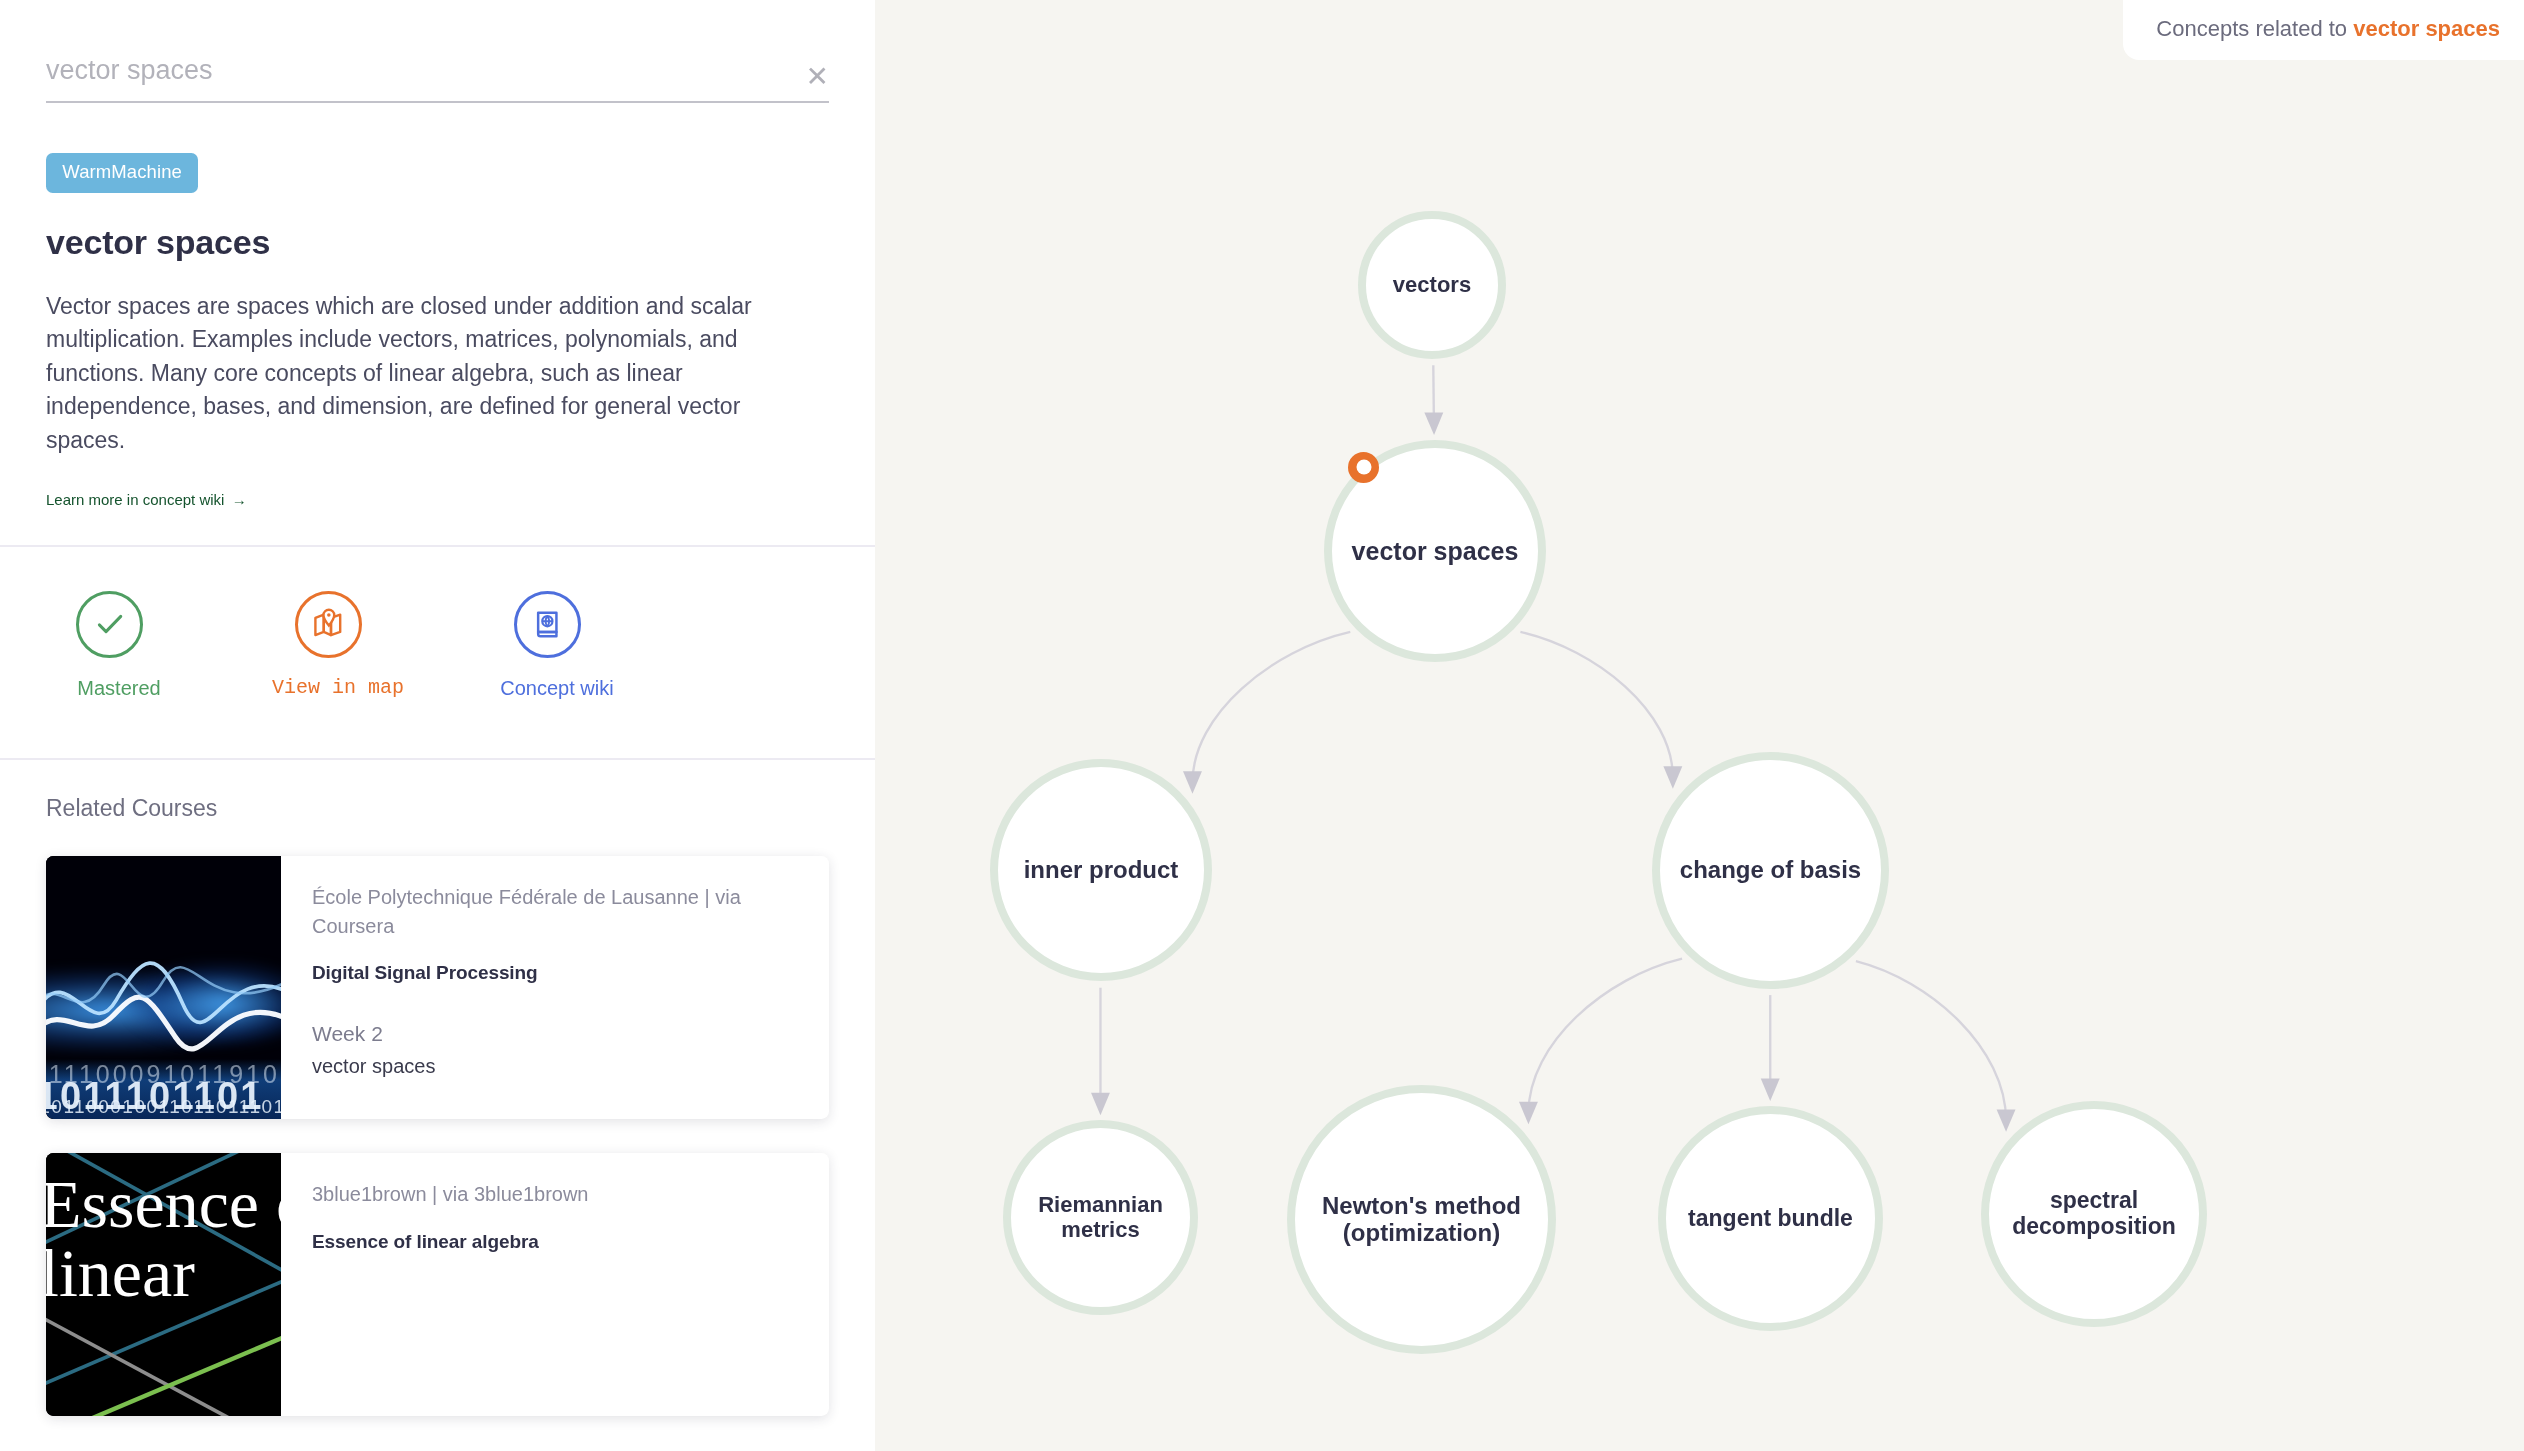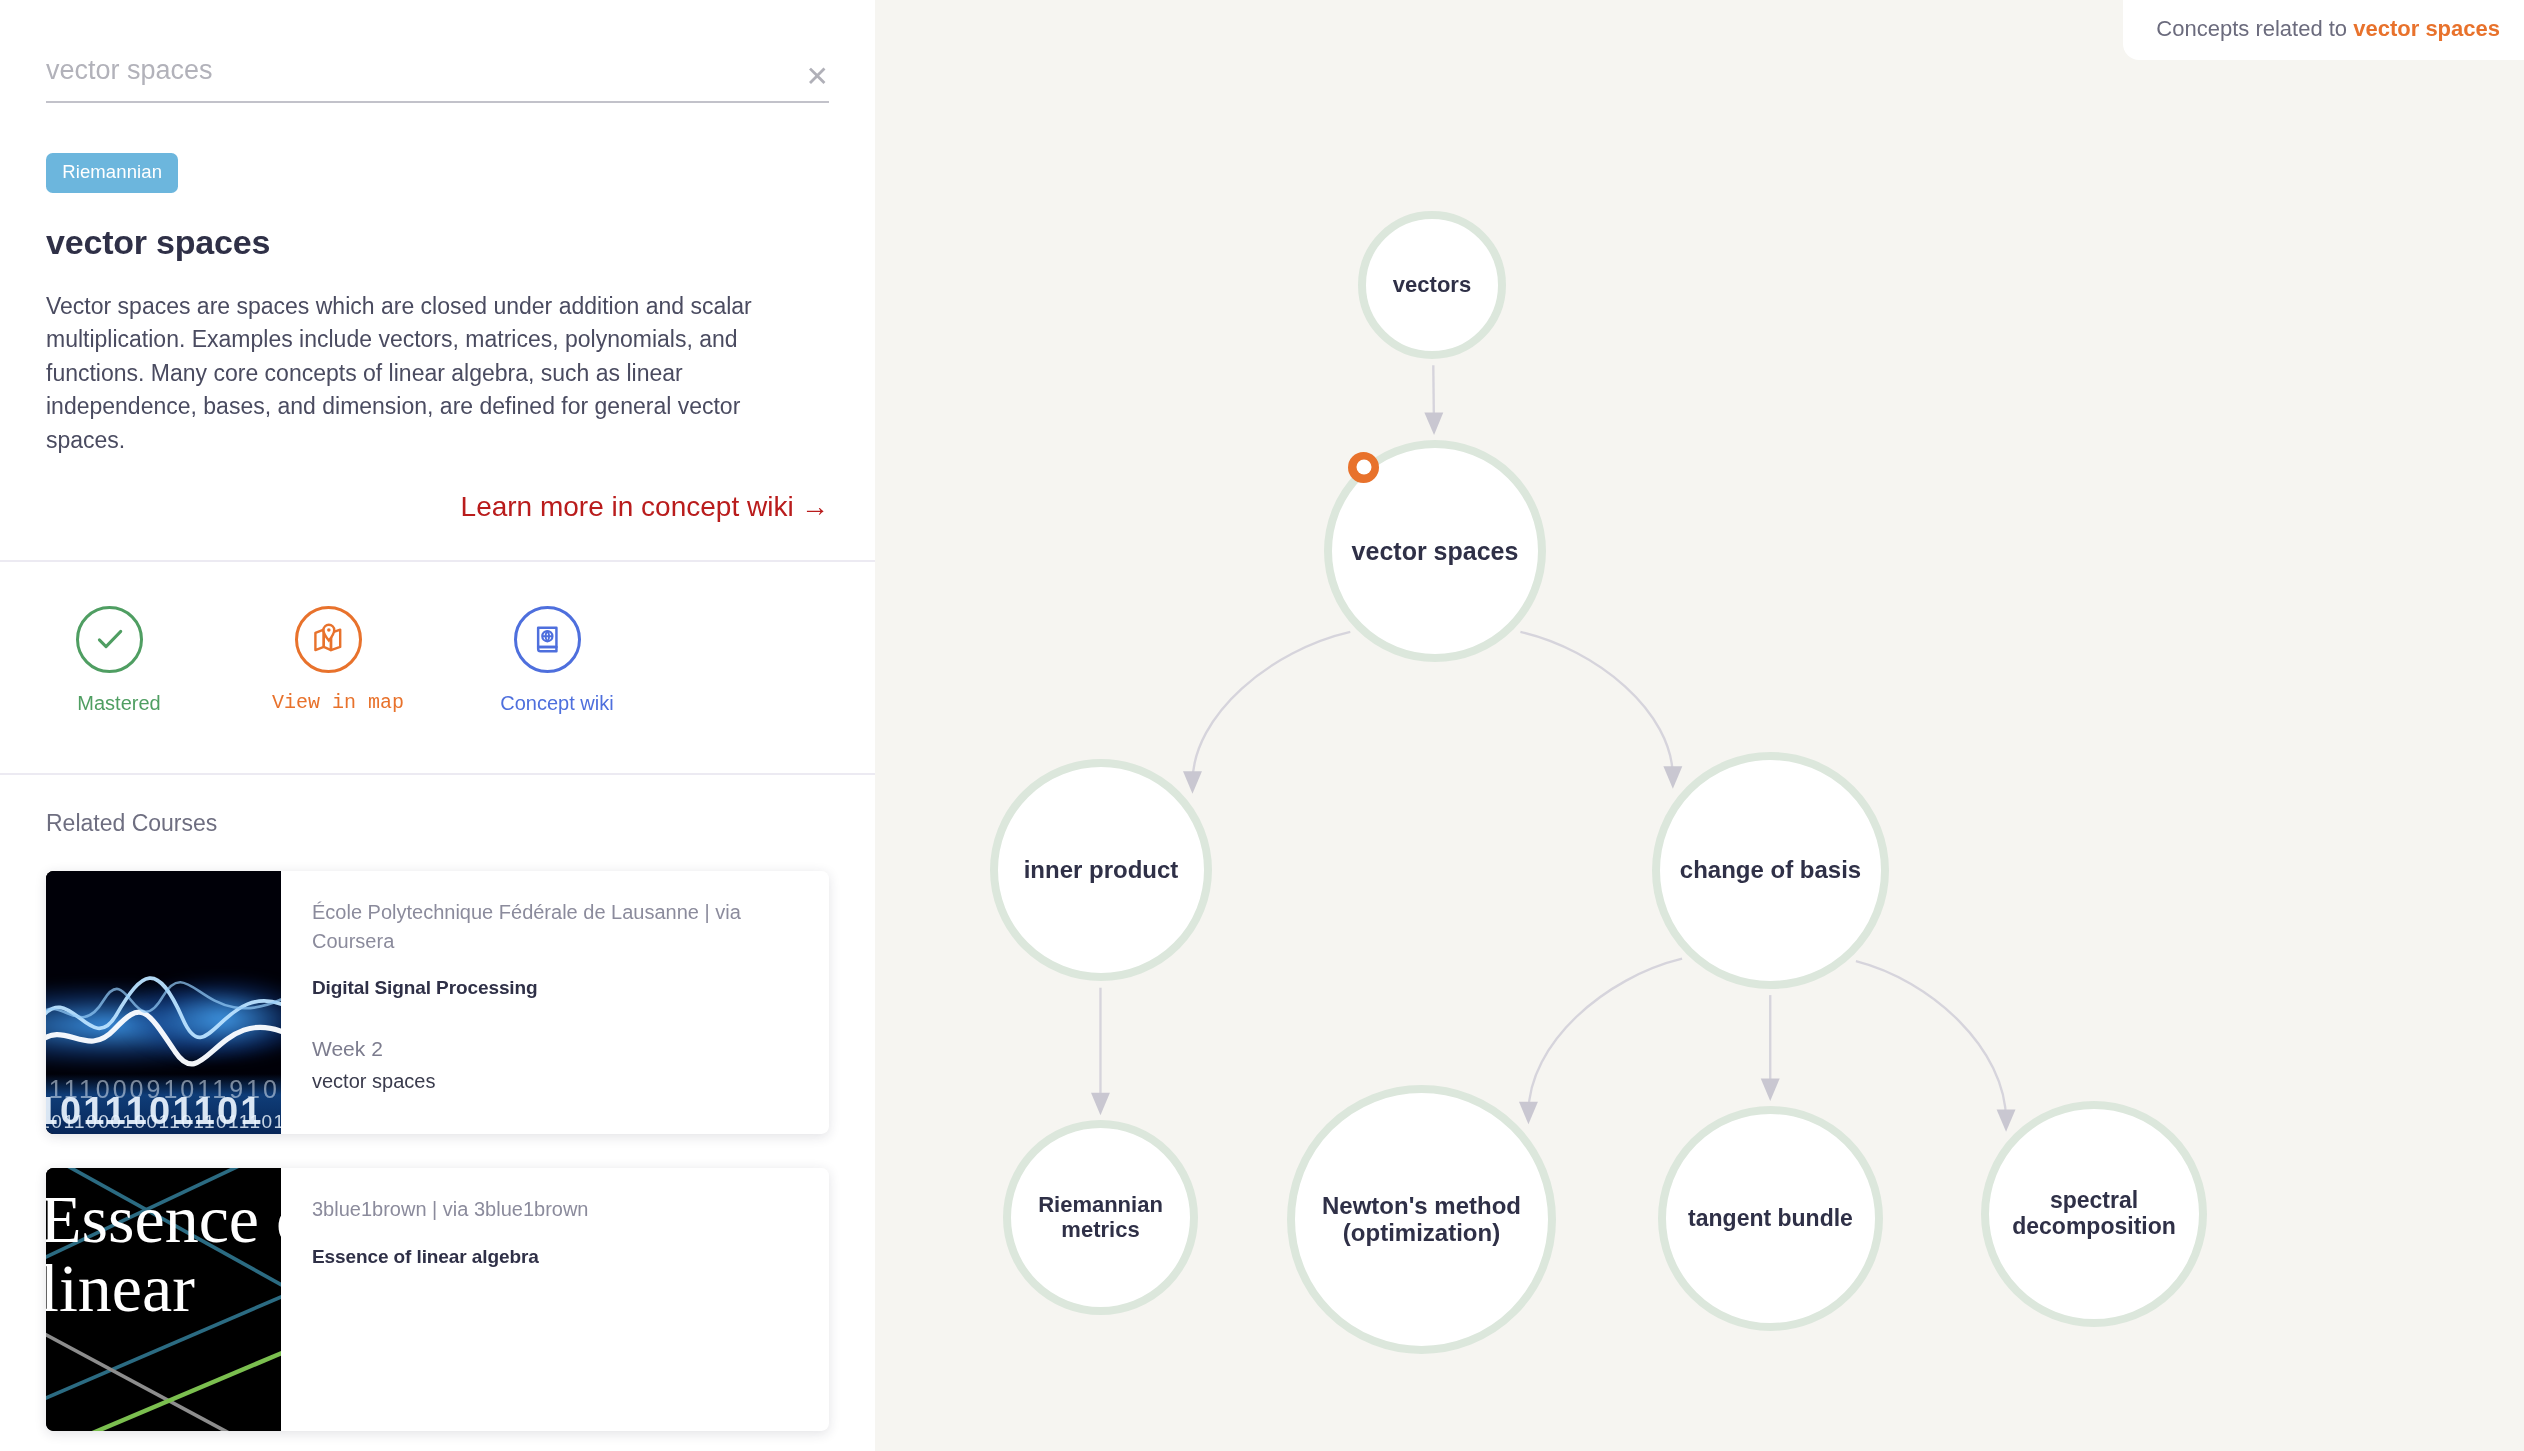--- a/index.html
+++ b/index.html
@@ -80,23 +80,23 @@
   }
   .concept-desc {
     margin: 28px 46px 0 46px;
     font-size: 23px;
     line-height: 1.46;
     color: #4a4b60;
     max-width: 747px;
   }
   .wiki-link {
     margin: 33px 46px 0 46px;
-    text-align: right;
-    font-size: 28px;
-    color: #b91c1c;
+    text-align: left;
+    font-size: 15px;
+    color: #14532d;
     cursor: pointer;
   }
   .wiki-link .arr { margin-left: 7.4px; }
 
   .divider { height: 2.2px; background: #eceaf2; margin-top: 37px; width: 100%; }
 
   .actions {
     display: flex;
     padding: 44px 0 0 0;
     height: 207px;
@@ -234,21 +234,21 @@
 <div class="app">
 
   <aside class="sidebar">
 
 
     <div class="search-wrap">
       <input class="search-input" type="text" placeholder="vector spaces" value="vector spaces" style="">
       <div class="search-clear">✕</div>
     </div>
 
-    <div class="tag">Riemannian</div>
+    <div class="tag">WarmMachine</div>
 
     <h1 class="concept-title">vector spaces</h1>
 
     <p class="concept-desc">Vector spaces are spaces which are closed under addition and scalar multiplication. Examples include vectors, matrices, polynomials, and functions. Many core concepts of linear algebra, such as linear independence, bases, and dimension, are defined for general vector spaces.</p>
 
     <div class="wiki-link">
       <span>Learn more in concept wiki</span><span class="arr">→</span>
     </div>
 
     <div class="divider"></div>

